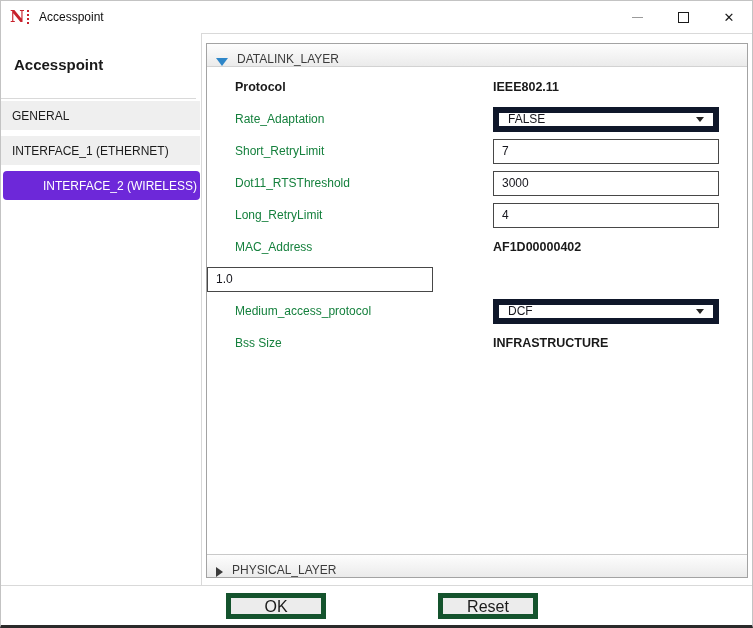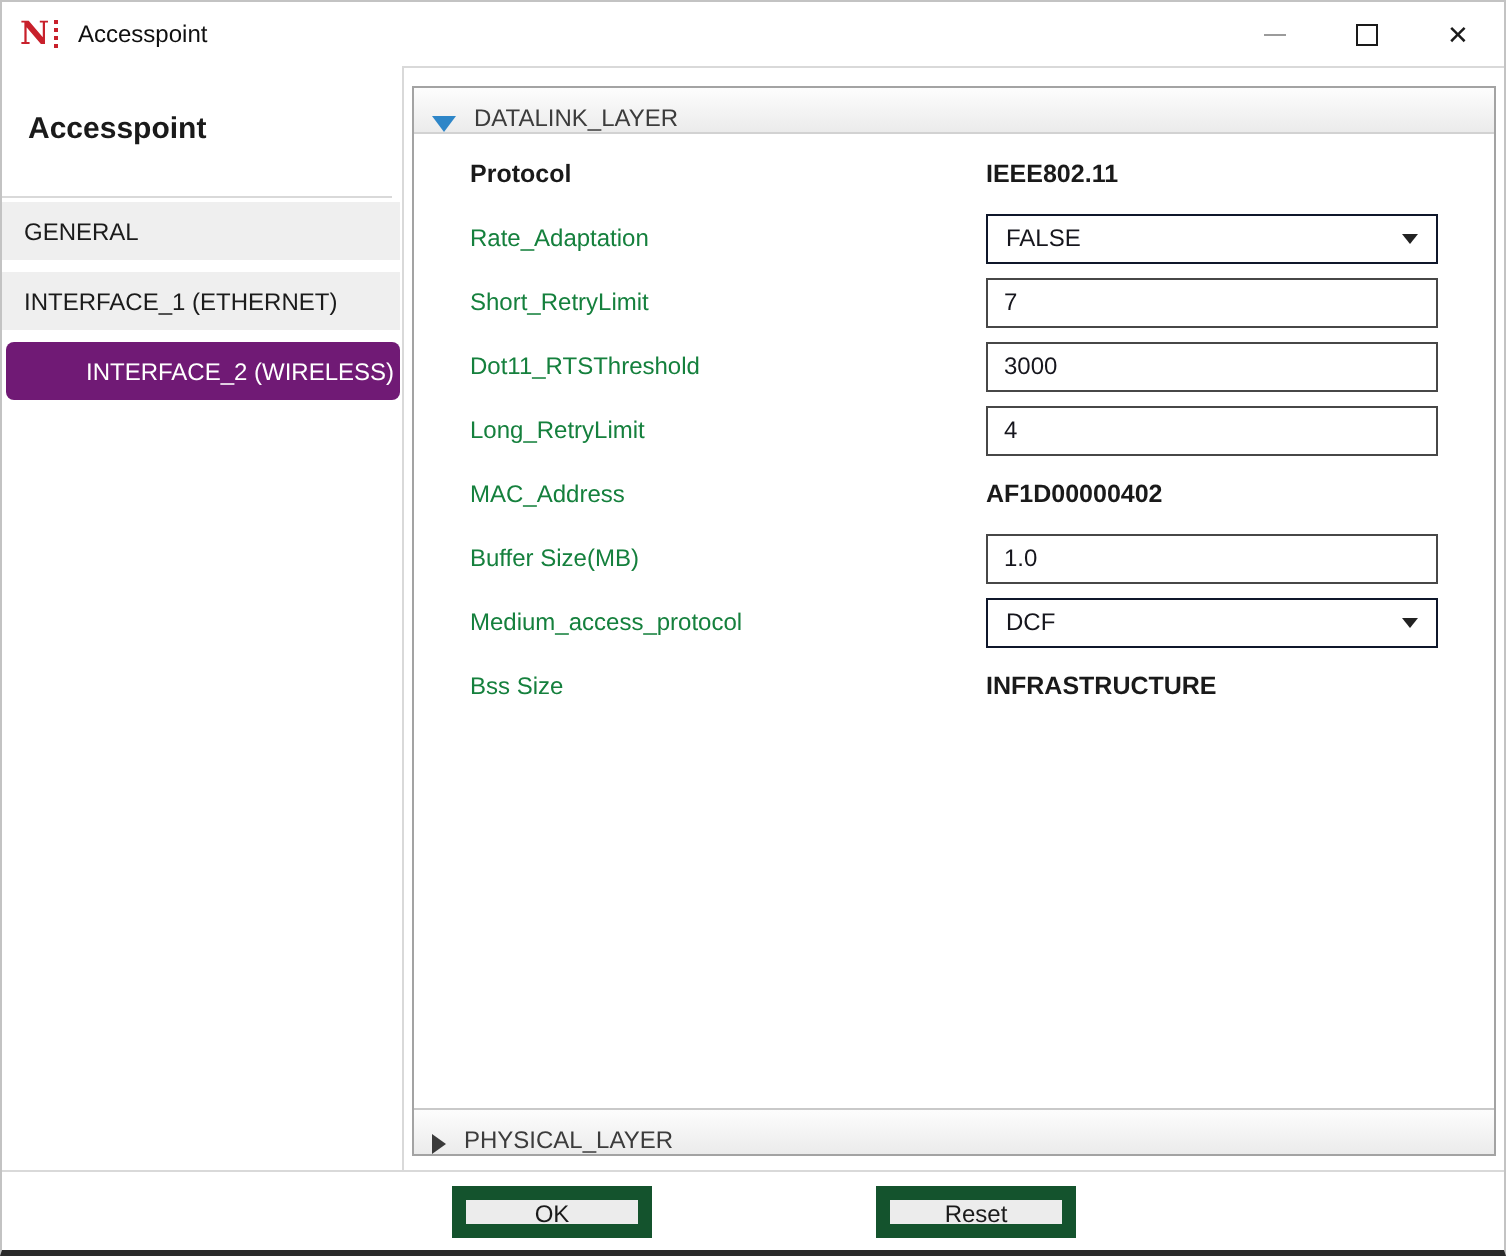--- a/index.html
+++ b/index.html
@@ -63,21 +63,21 @@
     width: 199px; height: 29px;
     margin-bottom: 6px;
     display: flex; align-items: center;
     padding-left: 11px;
     background: #efefef;
     font-size: 12px; color: #1b1b1b;
     cursor: default;
   }
   .sb-item.selected {
     width: 197px; margin-left: 2px;
-    background: #701a75; color: #ffffff;
+    background: #6d28d9; color: #ffffff;
     border-radius: 4px;
     padding-left: 40px;
   }
   
   .main {
     flex: 1 1 auto;
     background: #fff;
     border-left: 1px solid #d9d9d9;
     border-top: 1px solid #d9d9d9;
     position: relative;
@@ -123,21 +123,21 @@
     width: 226px; height: 25px;
     border: 1px solid #474747;
     padding: 0 8px;
     font-family: "Liberation Sans", "DejaVu Sans", sans-serif;
     font-size: 12px; color: #16161d;
     background: #fff;
     outline: none;
   }
   .fselect {
     width: 226px; height: 25px;
-    border: 1px solid #0f172a;
+    border: 6px solid #0f172a;
     padding: 0 9px;
     display: flex; align-items: center;
     font-size: 12px; color: #16161d;
     background: #fff;
     cursor: default;
   }
   .caret {
     margin-left: auto;
     width: 0; height: 0;
     border-left: 4px solid transparent; border-right: 4px solid transparent;
@@ -146,23 +146,23 @@
   
   .footer {
     flex: 0 0 40px; height: 40px;
     border-top: 1px solid #d9d9d9;
     background: #fff;
     display: flex; align-items: center;
   }
   .btn {
     width: 100px; height: 26px;
     background: #ececec;
-    border: 7px solid #14532d;
+    border: 5px solid #14532d;
     font-family: "Liberation Sans", "DejaVu Sans", sans-serif;
-    font-size: 12px; color: #1a1a1a;
+    font-size: 16px; color: #1a1a1a;
     cursor: default;
   }
   .btn-ok { margin-left: 225px; }
   .btn-reset { margin-left: 112px; }
 </style>
 </head>
 <body>
 
 <div class="window">
 
@@ -224,21 +224,20 @@
             </div>
             <div class="row">
               <div class="flabel">Long_RetryLimit</div>
               <input type="text" class="finput" value="4" style="">
             </div>
             <div class="row">
               <div class="flabel">MAC_Address</div>
               <div class="fstatic">AF1D00000402</div>
             </div>
             <div class="row">
-              <div class="flabel">Buffer Size(MB)</div>
               <input type="text" class="finput" value="1.0" style="">
             </div>
             <div class="row">
               <div class="flabel">Medium_access_protocol</div>
               <div class="fselect">
                 <span>DCF</span>
                 <span class="caret"></span>
               </div>
             </div>
             <div class="row">

